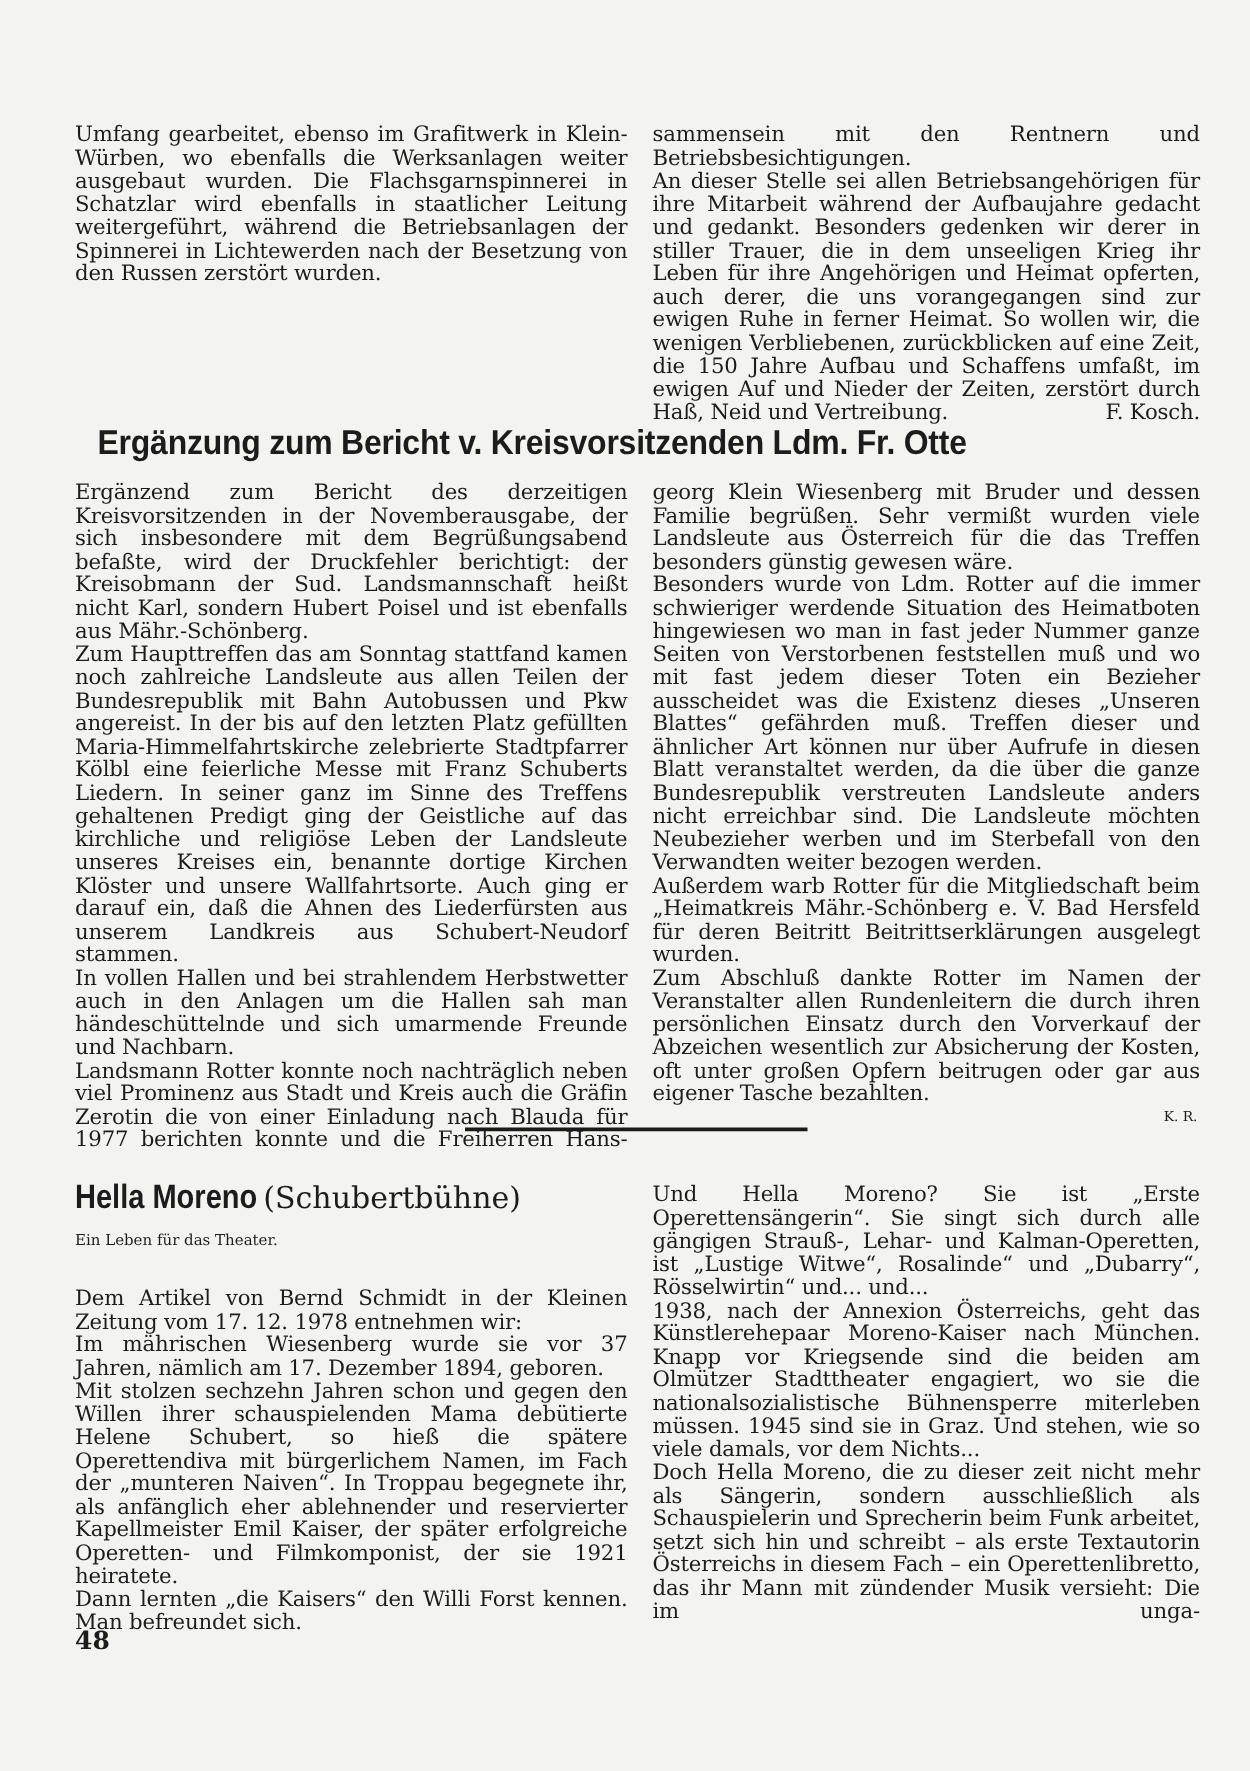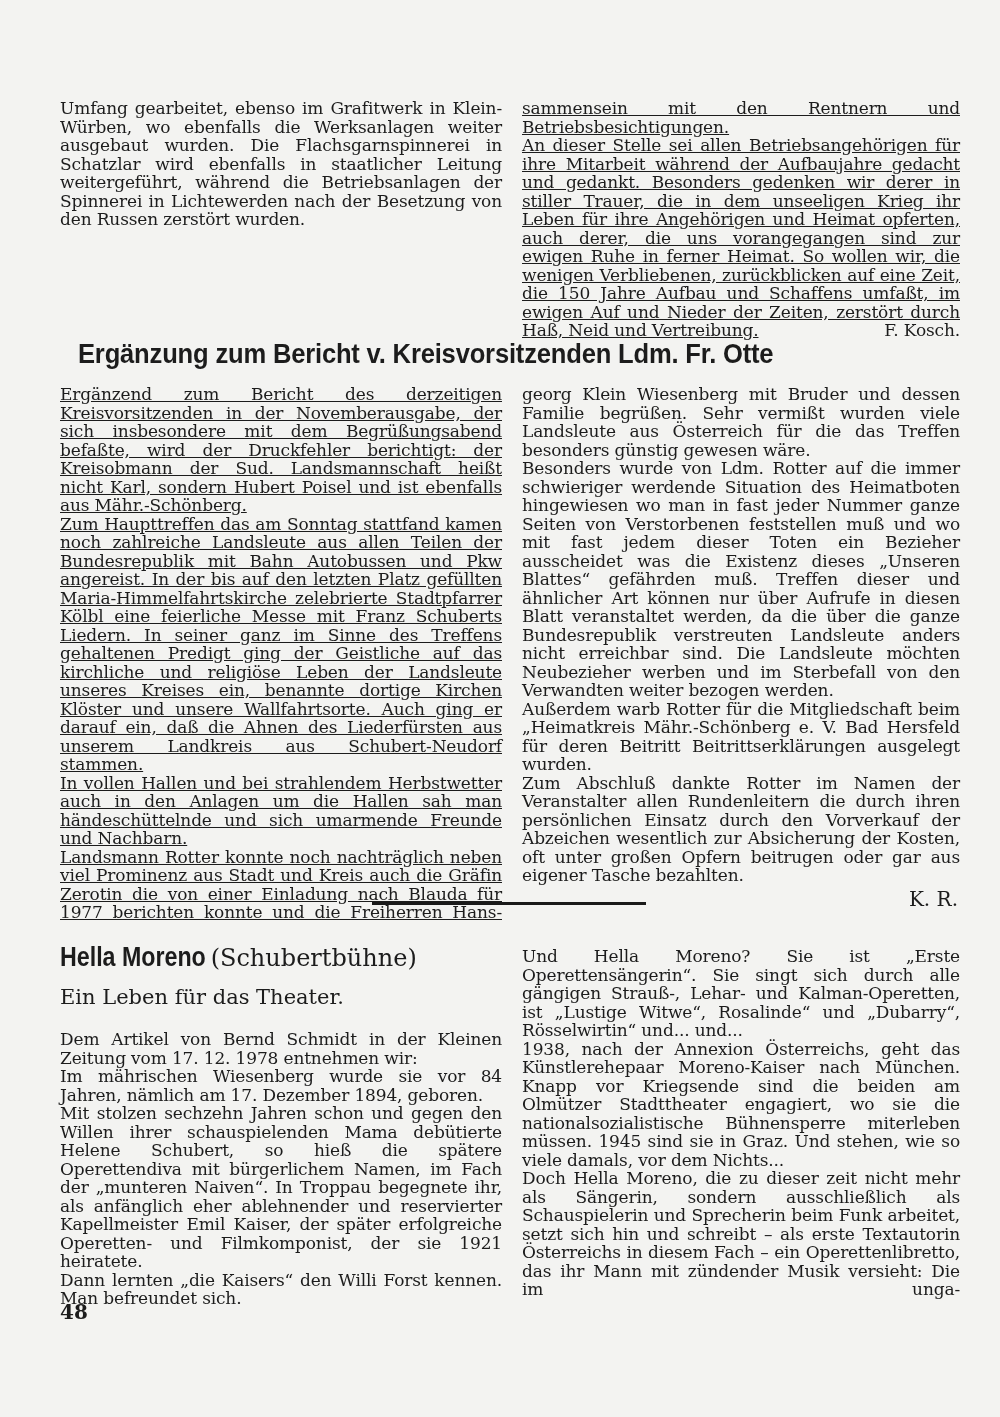--- a/index.html
+++ b/index.html
@@ -36,21 +36,21 @@
   }
   .divider {
     position: absolute;
     left: 372px; top: 902px;
     width: 274px; height: 3px;
     background: #1a1a1a;
   }
   .sig-right {
     position: absolute;
     right: 42px; top: 887px;
-    font-size: 20px;
+    font-size: 11px;
     text-align: center;
   }
   .hm-title {
     position: absolute;
     left: 60px; top: 942px;
     white-space: nowrap;
   }
   .hm-title .name {
     font-family: "Liberation Sans", "DejaVu Sans", sans-serif;
     font-weight: bold;
@@ -59,44 +59,44 @@
     transform: scaleX(0.86);
     transform-origin: left center;
     margin-right: -24px;
   }
   .hm-title .sub {
     font-size: 24px;
   }
   .hm-subtitle {
     position: absolute;
     left: 60px; top: 985px;
-    font-size: 21px;
+    font-size: 12px;
   }
   .page-number {
     position: absolute;
     left: 60px; top: 1300px;
     font-size: 20px;
     font-weight: bold;
   }
 </style>
 </head>
 <body>
 
 <div class="col" style="left:60px; top:99px;">
   <p>Umfang gearbeitet, ebenso im Grafitwerk in Klein-Würben, wo ebenfalls die Werksanlagen weiter ausgebaut wurden. Die Flachsgarnspinnerei in Schatzlar wird ebenfalls in staatlicher Leitung weitergeführt, während die Betriebsanlagen der Spinnerei in Lichtewerden nach der Besetzung von den Russen zerstört wurden.</p>
 </div>
 
-<div class="col" style="left:522px; top:99px; width:438px;text-decoration:underline;">
+<div class="col" style="left:522px; top:99px; width:438px;">
   <p>sammensein mit den Rentnern und Betriebsbesichtigungen.</p>
   <p><span>An dieser Stelle sei allen Betriebsangehörigen für ihre Mitarbeit während der Aufbaujahre gedacht und gedankt. Besonders gedenken wir derer in stiller Trauer, die in dem unseeligen Krieg ihr Leben für ihre Angehörigen und Heimat opferten, auch derer, die uns vorangegangen sind zur ewigen Ruhe in ferner Heimat. So wollen wir, die wenigen Verbliebenen, zurückblicken auf eine Zeit, die 150 Jahre Aufbau und Schaffens umfaßt, im ewigen Auf und Nieder der Zeiten, zerstört durch Haß, Neid und Vertreibung.</span><span class="sig-inline">F. Kosch.</span></p>
 </div>
 
 <div class="headline">Ergänzung zum Bericht v. Kreisvorsitzenden Ldm. Fr. Otte</div>
 
-<div class="col" style="left:60px; top:385px;text-decoration:underline;">
+<div class="col" style="left:60px; top:385px;">
   <p>Ergänzend zum Bericht des derzeitigen Kreisvorsitzenden in der Novemberausgabe, der sich insbesondere mit dem Begrüßungsabend befaßte, wird der Druckfehler berichtigt: der Kreisobmann der Sud. Landsmannschaft heißt nicht Karl, sondern Hubert Poisel und ist ebenfalls aus Mähr.-Schönberg.</p>
   <p>Zum Haupttreffen das am Sonntag stattfand kamen noch zahlreiche Landsleute aus allen Teilen der Bundesrepublik mit Bahn Autobussen und Pkw angereist. In der bis auf den letzten Platz gefüllten Maria-Himmelfahrtskirche zelebrierte Stadtpfarrer Kölbl eine feierliche Messe mit Franz Schuberts Liedern. In seiner ganz im Sinne des Treffens gehaltenen Predigt ging der Geistliche auf das kirchliche und religiöse Leben der Landsleute unseres Kreises ein, benannte dortige Kirchen Klöster und unsere Wallfahrtsorte. Auch ging er darauf ein, daß die Ahnen des Liederfürsten aus unserem Landkreis aus Schubert-Neudorf stammen.</p>
   <p>In vollen Hallen und bei strahlendem Herbstwetter auch in den Anlagen um die Hallen sah man händeschüttelnde und sich umarmende Freunde und Nachbarn.</p>
   <p class="just-last">Landsmann Rotter konnte noch nachträglich neben viel Prominenz aus Stadt und Kreis auch die Gräfin Zerotin die von einer Einladung nach Blauda für 1977 berichten konnte und die Freiherren Hans-</p>
 </div>
 
 <div class="col" style="left:522px; top:385px; width:438px;">
   <p>georg Klein Wiesenberg mit Bruder und dessen Familie begrüßen. Sehr vermißt wurden viele Landsleute aus Österreich für die das Treffen besonders günstig gewesen wäre.</p>
   <p>Besonders wurde von Ldm. Rotter auf die immer schwieriger werdende Situation des Heimatboten hingewiesen wo man in fast jeder Nummer ganze Seiten von Verstorbenen feststellen muß und wo mit fast jedem dieser Toten ein Bezieher ausscheidet was die Existenz dieses „Unseren Blattes“ gefährden muß. Treffen dieser und ähnlicher Art können nur über Aufrufe in diesen Blatt veranstaltet werden, da die über die ganze Bundesrepublik verstreuten Landsleute anders nicht erreichbar sind. Die Landsleute möchten Neubezieher werben und im Sterbefall von den Verwandten weiter bezogen werden.</p>
   <p>Außerdem warb Rotter für die Mitgliedschaft beim „Heimatkreis Mähr.-Schönberg e. V. Bad Hersfeld für deren Beitritt Beitrittserklärungen ausgelegt wurden.</p>
@@ -108,21 +108,21 @@
 <div class="divider"></div>
 
 <div class="hm-title">
   <span class="name">Hella Moreno</span>
   <span class="sub">(Schubertbühne)</span>
 </div>
 <div class="hm-subtitle">Ein Leben für das Theater.</div>
 
 <div class="col" style="left:60px; top:1030px;">
   <p>Dem Artikel von Bernd Schmidt in der Kleinen Zeitung vom 17. 12. 1978 entnehmen wir:</p>
-  <p>Im mährischen Wiesenberg wurde sie vor 84 Jahren, nämlich am 17. Dezember 1894, geboren.</p>
+  <p>Im mährischen Wiesenberg wurde sie vor 37 Jahren, nämlich am 17. Dezember 1894, geboren.</p>
   <p>Mit stolzen sechzehn Jahren schon und gegen den Willen ihrer schauspielenden Mama debütierte Helene Schubert, so hieß die spätere Operettendiva mit bürgerlichem Namen, im Fach der „munteren Naiven“. In Troppau begegnete ihr, als anfänglich eher ablehnender und reservierter Kapellmeister Emil Kaiser, der später erfolgreiche Operetten- und Filmkomponist, der sie 1921 heiratete.</p>
   <p>Dann lernten „die Kaisers“ den Willi Forst kennen. Man befreundet sich.</p>
 </div>
 
 <div class="col" style="left:522px; top:947px; width:438px;">
   <p>Und Hella Moreno? Sie ist „Erste Operettensängerin“. Sie singt sich durch alle gängigen Strauß-, Lehar- und Kalman-Operetten, ist „Lustige Witwe“, Rosalinde“ und „Dubarry“, Rösselwirtin“ und... und...</p>
   <p>1938, nach der Annexion Österreichs, geht das Künstlerehepaar Moreno-Kaiser nach München. Knapp vor Kriegsende sind die beiden am Olmützer Stadttheater engagiert, wo sie die nationalsozialistische Bühnensperre miterleben müssen. 1945 sind sie in Graz. Und stehen, wie so viele damals, vor dem Nichts...</p>
   <p class="just-last">Doch Hella Moreno, die zu dieser zeit nicht mehr als Sängerin, sondern ausschließlich als Schauspielerin und Sprecherin beim Funk arbeitet, setzt sich hin und schreibt – als erste Textautorin Österreichs in diesem Fach – ein Operettenlibretto, das ihr Mann mit zündender Musik versieht: Die im unga-</p>
 </div>
 

